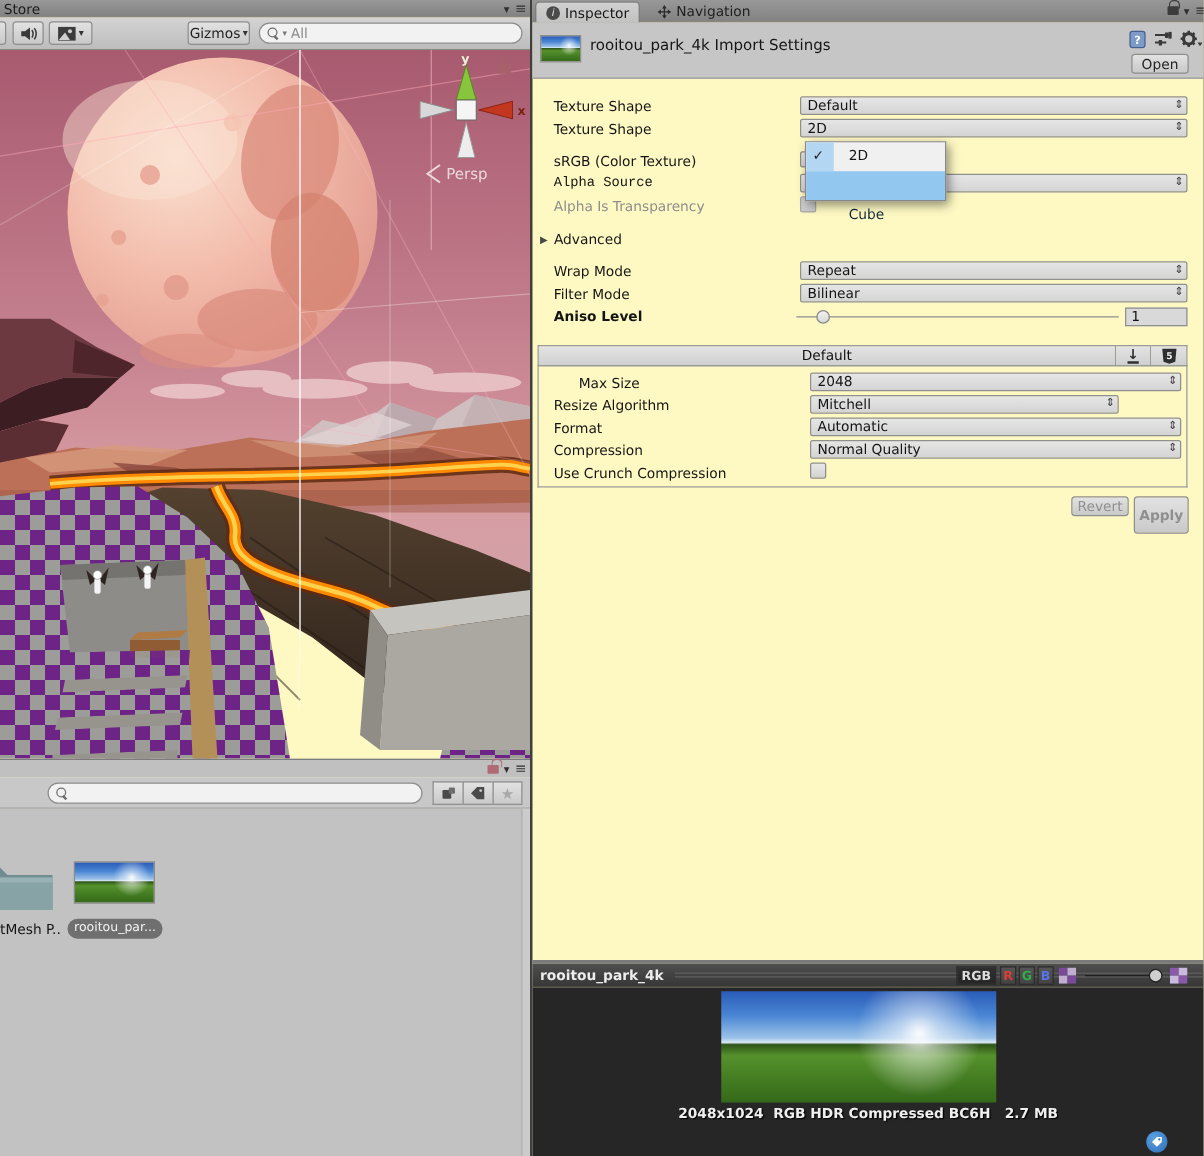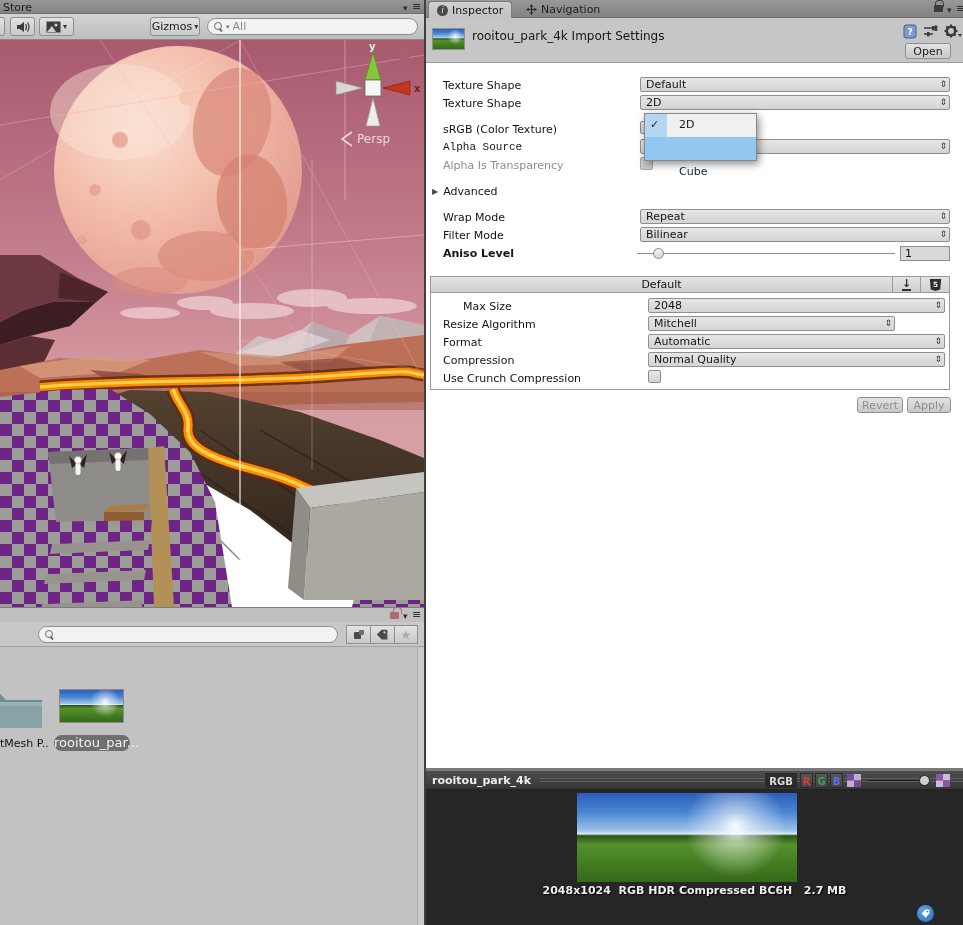--- a/index.html
+++ b/index.html
@@ -1,39 +1,39 @@
 <!DOCTYPE html>
 <html><head>
 <meta charset="utf-8">
 <style>
   * { margin:0; padding:0; box-sizing:border-box; }
   html,body { background:#555; }
   #root {
     position:relative; width:963px; height:925px; overflow:hidden;
     font-family:"DejaVu Sans","Liberation Sans",sans-serif;
-    font-size:11px; color:#111; background:#ffffff; cursor:default;
+    font-size:11px; color:#111; background:#fef9c3; cursor:default;
   }
   .abs { position:absolute; }
   
   .tabstrip { background:linear-gradient(#989898,#828282); border-bottom:1px solid #6e6e6e; }
   .tab-active { background:linear-gradient(#d0d0d0,#c2c2c2); border:1px solid #7e7e7e; border-bottom:none;
     border-radius:4px 4px 0 0; display:flex; align-items:center; gap:4px; padding:0 8px; color:#161616; }
   .tab-inactive { display:flex; align-items:center; gap:4px; padding:0 6px; color:#1f1f1f; }
   .toolbar { background:linear-gradient(#d4d4d4,#bdbdbd); border-bottom:1px solid #8a8a8a; }
   .tbtn { background:linear-gradient(#e2e2e2,#c9c9c9); border:1px solid #8f8f8f; border-radius:3px;
     display:flex; align-items:center; justify-content:center; gap:2px; color:#222; }
   .dd { background:linear-gradient(#e6e6e6,#d4d4d4); border:1px solid #8f8f8f; border-radius:2px;
     height:15px; line-height:13px; padding:0 14px 0 5px; color:#141414; overflow:hidden; white-space:nowrap; }
   .dd .ar { position:absolute; right:2px; top:0; font-size:9px; line-height:13px; color:#333; }
   .cb { width:13px; height:13px; background:linear-gradient(#e8e8e8,#d2d2d2); border:1px solid #8d8d8d; border-radius:2px; }
   .cb.disabled { background:#cccccc; border-color:#a8a8a8; }
   .lbl { white-space:nowrap; color:#141414; }
   .lbl.dim { color:#8d8d8d; }
   .menu-glyph { color:#2e2e2e; font-size:11px; line-height:10px; }
-  .pill { background:#6f6f6f; border-radius:8px; color:#f2f2f2; text-align:center; font-size:13px; line-height:15px; }
+  .pill { background:#6f6f6f; border-radius:8px; color:#f2f2f2; text-align:center; font-size:10px; line-height:15px; }
   
   .lock { position:absolute; width:9px; height:7px; background:#3c3c3c; border-radius:1px; }
   .lock::before { content:""; position:absolute; left:1px; top:-5px; width:7px; height:6px;
     border:1.5px solid #3c3c3c; border-bottom:none; border-radius:4px 4px 0 0; }
   .lock.lite { background:#b06a74; } .lock.lite::before { border-color:#b06a74; left:3px; }
   
   .mag { position:relative; width:10px; height:10px; }
   .mag::before { content:""; position:absolute; left:0; top:0; width:6px; height:6px; border:1.4px solid #6e6e6e; border-radius:50%; }
   .mag::after { content:""; position:absolute; left:6px; top:6px; width:4px; height:1.5px; background:#6e6e6e; transform:rotate(45deg); transform-origin:0 0; }
   .searchbox { background:#f2f2f2; border:1px solid #8d8d8d; border-radius:9px; display:flex; align-items:center; padding:0 6px; gap:3px; }
@@ -423,21 +423,21 @@
     <span>Normal Quality</span>
     <span class="ar">⇕</span>
   </div>
 
   <div class="abs lbl" style="left:443px;top:372px;">Use Crunch Compression</div>
   <div class="abs cb" style="left:648px;top:370px;"></div>
 
   <div class="abs tbtn" style="left:857px;top:397px;width:46px;height:16px;color:#8f8f8f;">
     <span>Revert</span>
   </div>
-  <div class="abs tbtn" style="left:907px;top:397px;width:44px;height:16px;color:#8f8f8f;">
+  <div class="abs tbtn" style="left:907px;top:397px;width:44px;height:30px;color:#8f8f8f;font-weight:bold;">
     <span>Apply</span>
   </div>
 
   <div class="abs popup" style="left:644px;top:113px;width:113px;height:48px;">
     <div style="position:relative;height:23px;background:#f0f0f0;">
       <div class="abs" style="left:0;top:0;width:22px;height:23px;background:#b3d7f3;"></div>
       <span class="abs" style="left:5px;top:4px;color:#222;">✓</span>
       <span class="abs" style="left:34px;top:4px;color:#141414;">2D</span>
     </div>
     <div style="position:relative;height:23px;background:#92c7ef;">

